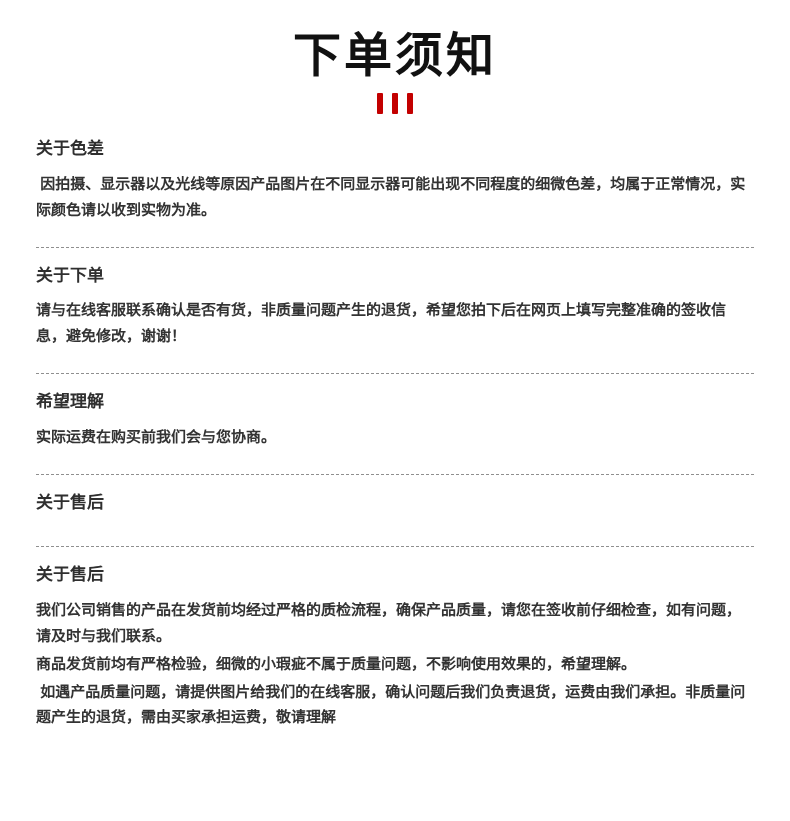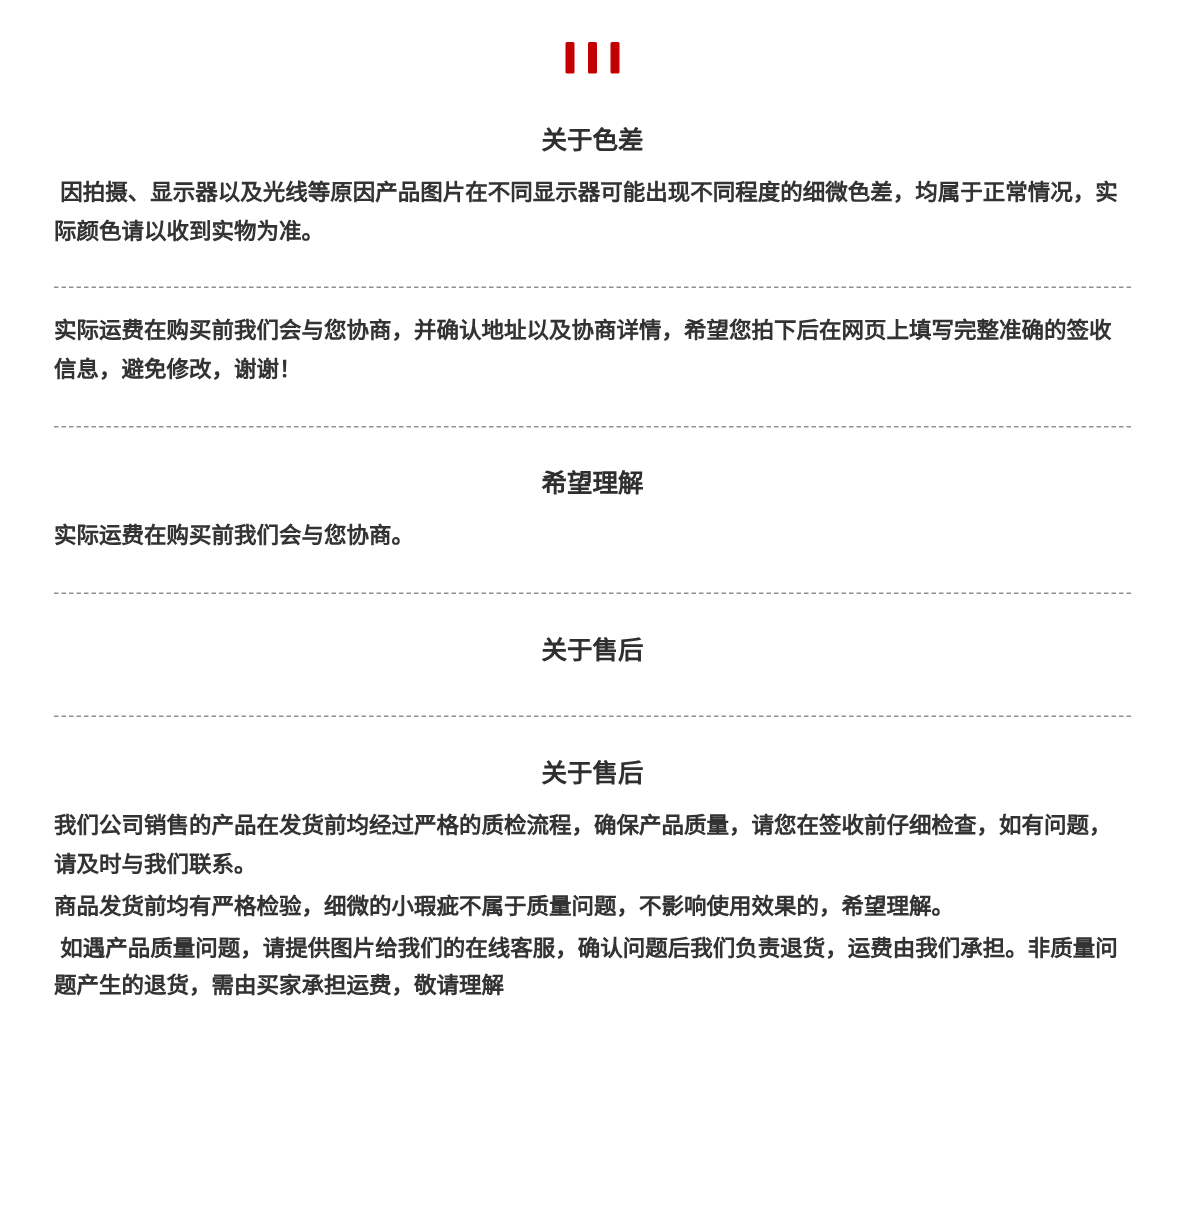--- a/index.html
+++ b/index.html
@@ -42,58 +42,59 @@
     vertical-align: middle;
   }
   section.notice-section {
     margin: 0;
     padding: 6px 0 10px 0;
   }
   h2.section-heading {
     font-size: 17px;
     font-weight: 600;
     color: #2f2f2f;
-    margin: 10px 0 10px 0;
+    margin: 0 0 10px 0;
     line-height: 1.4;
-    text-align: center;
   }
   p.section-paragraph {
     font-size: 15px;
     font-weight: 700;
     color: #333333;
     line-height: 1.72;
     margin: 0 0 2px 0;
     white-space: pre-wrap;
     word-break: break-all;
   }
   .divider {
     height: 0;
     border-top: 1px dashed #8f8f8f;
     margin: 12px 0 10px 0;
   }
 </style>
 </head>
 <body>
 
 <div class="page">
+  <h1 class="page-title">下单须知</h1>
 
   <div class="accent-marks">
     <span class="bar"></span>
     <span class="bar"></span>
     <span class="bar"></span>
   </div>
 
   <main>
       <section class="notice-section">
         <h2 class="section-heading">关于色差</h2>
         <p class="section-paragraph"> 因拍摄、显示器以及光线等原因产品图片在不同显示器可能出现不同程度的细微色差，均属于正常情况，实际颜色请以收到实物为准。</p>
       </section>
       <div class="divider"></div>
       <section class="notice-section">
-        <p class="section-paragraph">实际运费在购买前我们会与您协商，并确认地址以及协商详情，希望您拍下后在网页上填写完整准确的签收信息，避免修改，谢谢！</p>
+        <h2 class="section-heading">关于下单</h2>
+        <p class="section-paragraph">请与在线客服联系确认是否有货，非质量问题产生的退货，希望您拍下后在网页上填写完整准确的签收信息，避免修改，谢谢！</p>
       </section>
       <div class="divider"></div>
       <section class="notice-section">
         <h2 class="section-heading">希望理解</h2>
         <p class="section-paragraph">实际运费在购买前我们会与您协商。</p>
       </section>
       <div class="divider"></div>
       <section class="notice-section">
         <h2 class="section-heading">关于售后</h2>
       </section>

